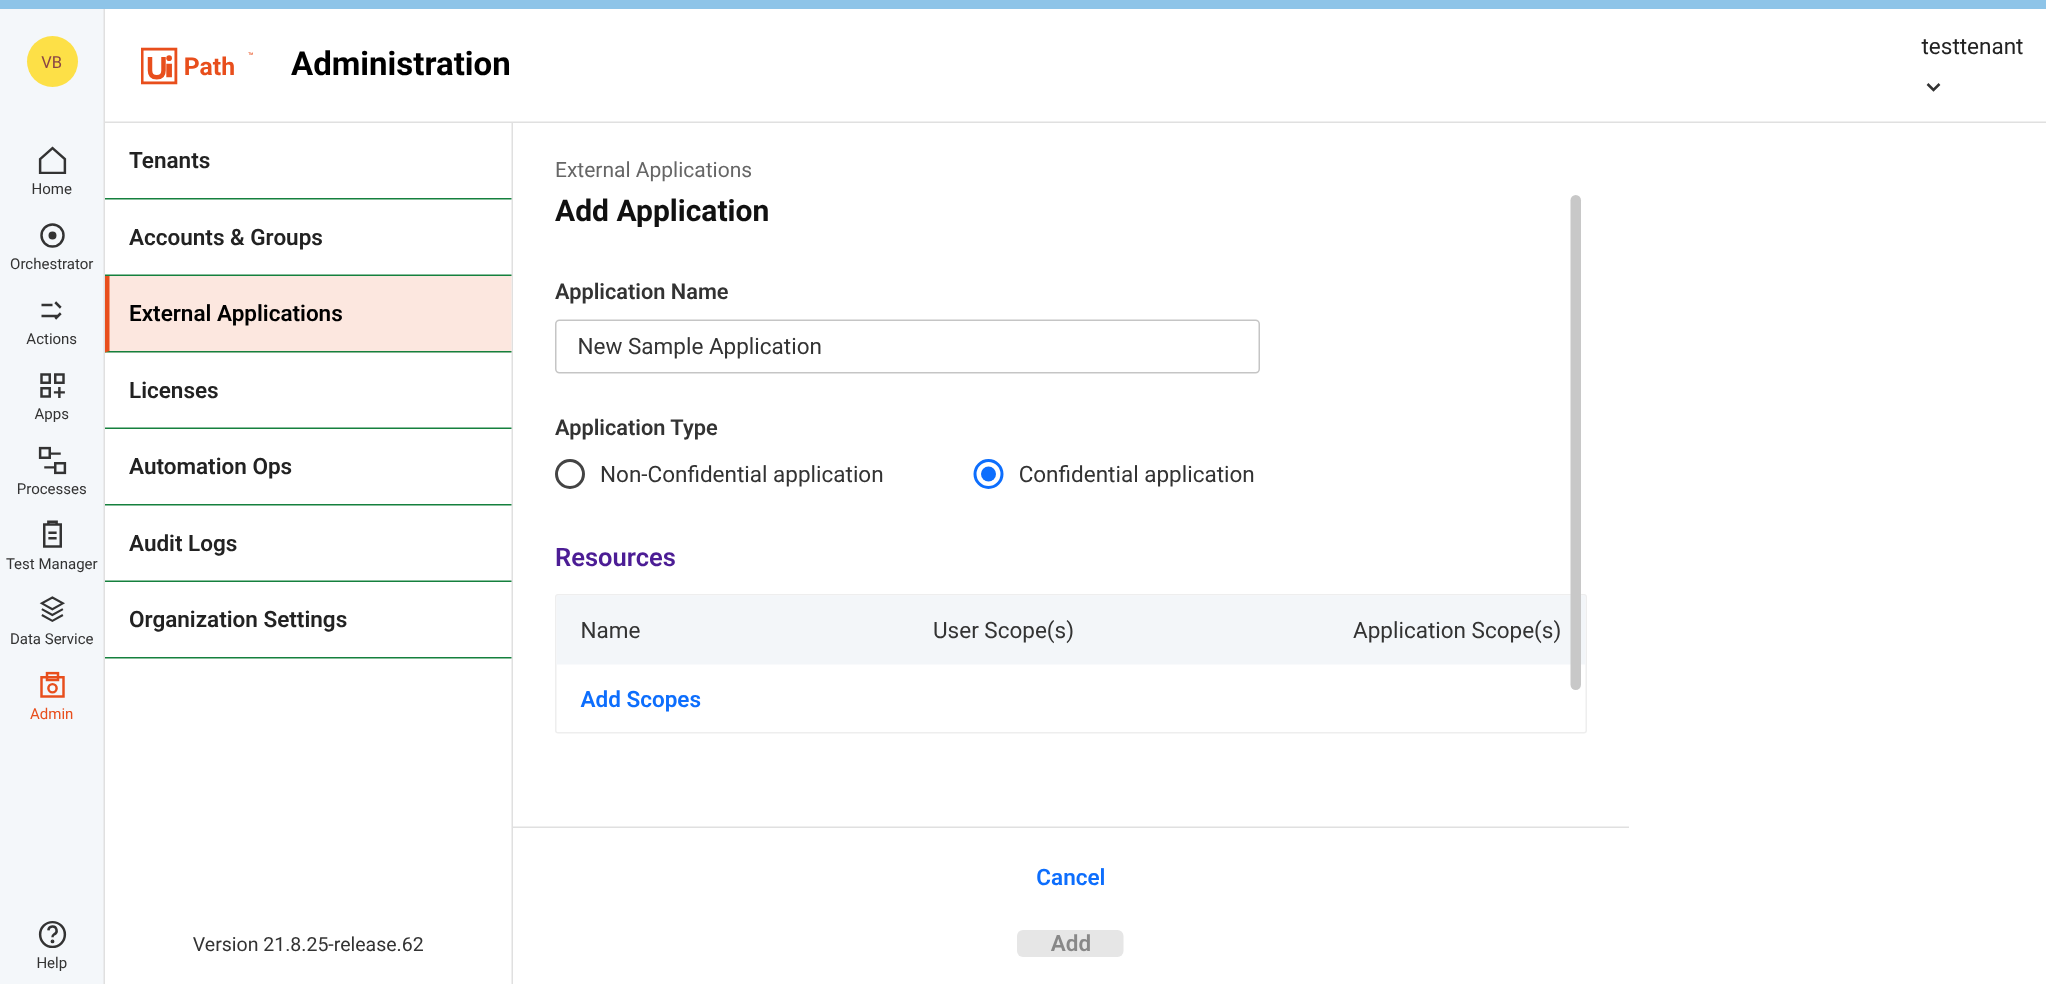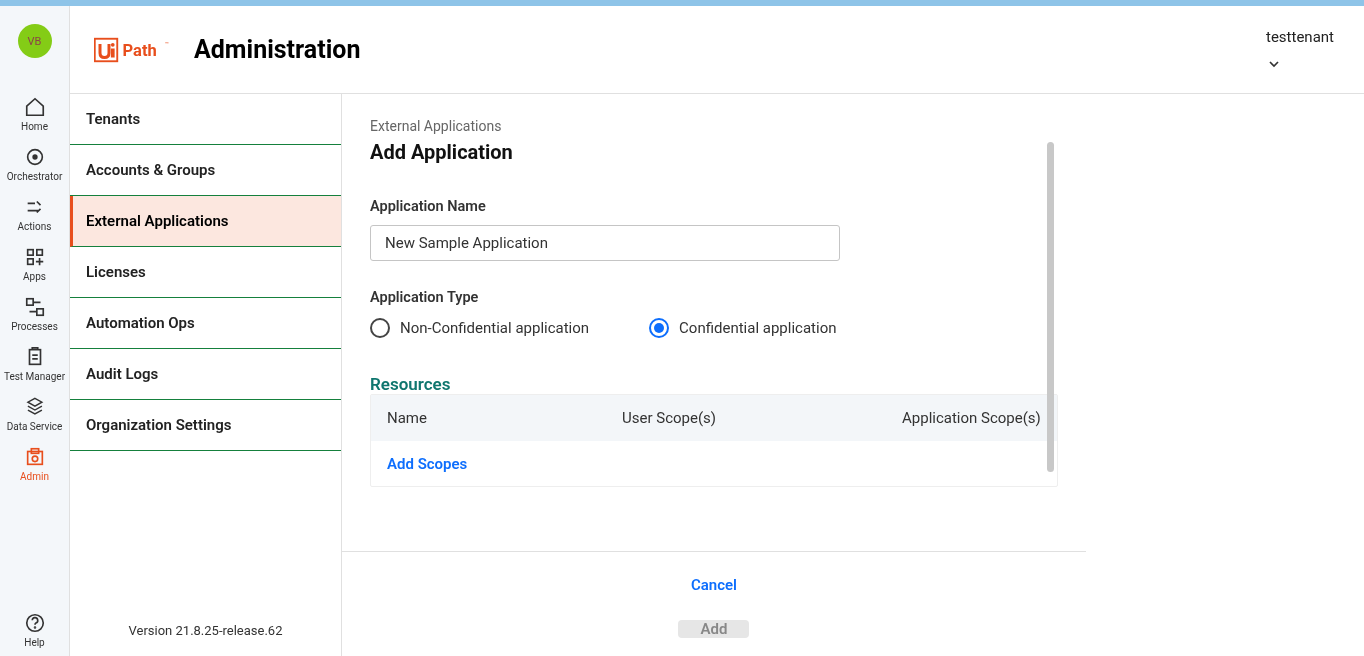--- a/index.html
+++ b/index.html
@@ -3,35 +3,35 @@
   <meta charset="utf-8">
   <style>
     * { box-sizing: border-box; margin: 0; padding: 0; font-family: -apple-system, BlinkMacSystemFont, "Segoe UI", Roboto, Arial, sans-serif; }
     body { width: 1364px; height: 656px; overflow: hidden; background: #fff; }
     
     .top-bar { height: 6px; background: #8ec4e8; width: 100%; }
     
     .layout { display: flex; height: 650px; }
     
     .left-rail { width: 70px; background: #f4f7fa; border-right: 1px solid #e0e0e0; display: flex; flex-direction: column; align-items: center; padding-top: 18px; }
-    .avatar { width: 34px; height: 34px; border-radius: 50%; background: #84cc16; display: flex; align-items: center; justify-content: center; font-size: 11px; color: #8a4545; margin-bottom: 32px; }
+    .avatar { width: 34px; height: 34px; border-radius: 50%; background: #fde047; display: flex; align-items: center; justify-content: center; font-size: 11px; color: #8a4545; margin-bottom: 32px; }
     .rail-item { display: flex; flex-direction: column; align-items: center; justify-content: center; width: 70px; padding: 6px 0 8px 0; cursor: pointer; color: #333; }
     .rail-item svg { width: 22px; height: 22px; margin-bottom: 3px; }
     .rail-label { font-size: 10px; color: #333; text-align: center; line-height: 1.1; }
     .rail-item.active { color: #e84e1c; }
     .rail-item.active .rail-label { color: #e84e1c; }
     .rail-item.active svg { color: #e84e1c; }
     .rail-spacer { flex: 1; }
     
     .main-area { flex: 1; display: flex; flex-direction: column; }
     
-    .header { height: 88px; border-bottom: 1px solid #e0e0e0; display: flex; align-items: center; padding: 0 30px 0 24px; }
+    .header { height: 76px; border-bottom: 1px solid #e0e0e0; display: flex; align-items: center; padding: 0 15px 0 24px; }
     .logo-area { display: flex; align-items: center; gap: 6px; }
     .uipath-logo { display: flex; align-items: center; }
-    .admin-title { font-size: 25px; font-weight: 700; color: #000; margin-left: 4px; }
+    .admin-title { font-size: 22px; font-weight: 700; color: #000; margin-left: 4px; }
     .header-spacer { flex: 1; }
     .tenant-switch { display: flex; align-items: flex-start; gap: 10px; font-size: 15px; color: #222; cursor: pointer; flex-direction: column; }
     
     .content-row { display: flex; flex: 1; overflow: hidden; }
     
     .sub-nav { width: 272px; border-right: 1px solid #e0e0e0; display: flex; flex-direction: column; }
     .sub-nav-item { padding: 16px 16px; font-size: 15px; font-weight: 600; color: #222; border-bottom: 1px solid #15803d; cursor: pointer; }
     .sub-nav-item.active { background: #fce7df; color: #000; border-left: 3px solid #e84e1c; padding-left: 13px; }
     .sub-nav-spacer { flex: 1; }
     .version-footer { font-size: 13px; color: #333; padding: 18px 0; text-align: center; }
@@ -44,21 +44,21 @@
     .field-label { font-size: 14.5px; font-weight: 600; color: #333; margin-bottom: 10px; }
     .text-input { width: 470px; border: 1px solid #c5c5c5; border-radius: 3px; padding: 8px 14px; font-size: 15px; color: #333; margin-bottom: 28px; outline: none; }
     
     .radio-row { display: flex; gap: 60px; margin-top: 12px; margin-bottom: 36px; }
     .radio-option { display: flex; align-items: center; gap: 10px; cursor: pointer; }
     .radio-outer { width: 20px; height: 20px; border-radius: 50%; border: 2px solid #444; display: flex; align-items: center; justify-content: center; }
     .radio-option.selected .radio-outer { border-color: #0d6efd; }
     .radio-inner { width: 10px; height: 10px; border-radius: 50%; background: #0d6efd; }
     .radio-text { font-size: 15px; color: #333; }
     
-    .section-title { font-size: 17px; font-weight: 600; color: #0f766e; margin-bottom: 0; }
+    .section-title { font-size: 17px; font-weight: 600; color: #4c1d95; margin-bottom: 14px; }
     
     .resources-table { border: 1px solid #eee; border-radius: 2px; }
     .resources-header { background: #f3f6f9; display: flex; padding: 14px 16px; font-size: 15px; color: #333; }
     .res-col-name { width: 235px; }
     .res-col-user { width: 280px; }
     .res-col-app { flex: 1; }
     .add-scopes-row { padding: 13px 16px; }
     .add-scopes-link { color: #0d6efd; font-size: 15px; font-weight: 600; cursor: pointer; }
     
     .redirect-section { margin-top: 24px; margin-bottom: 10px; }

